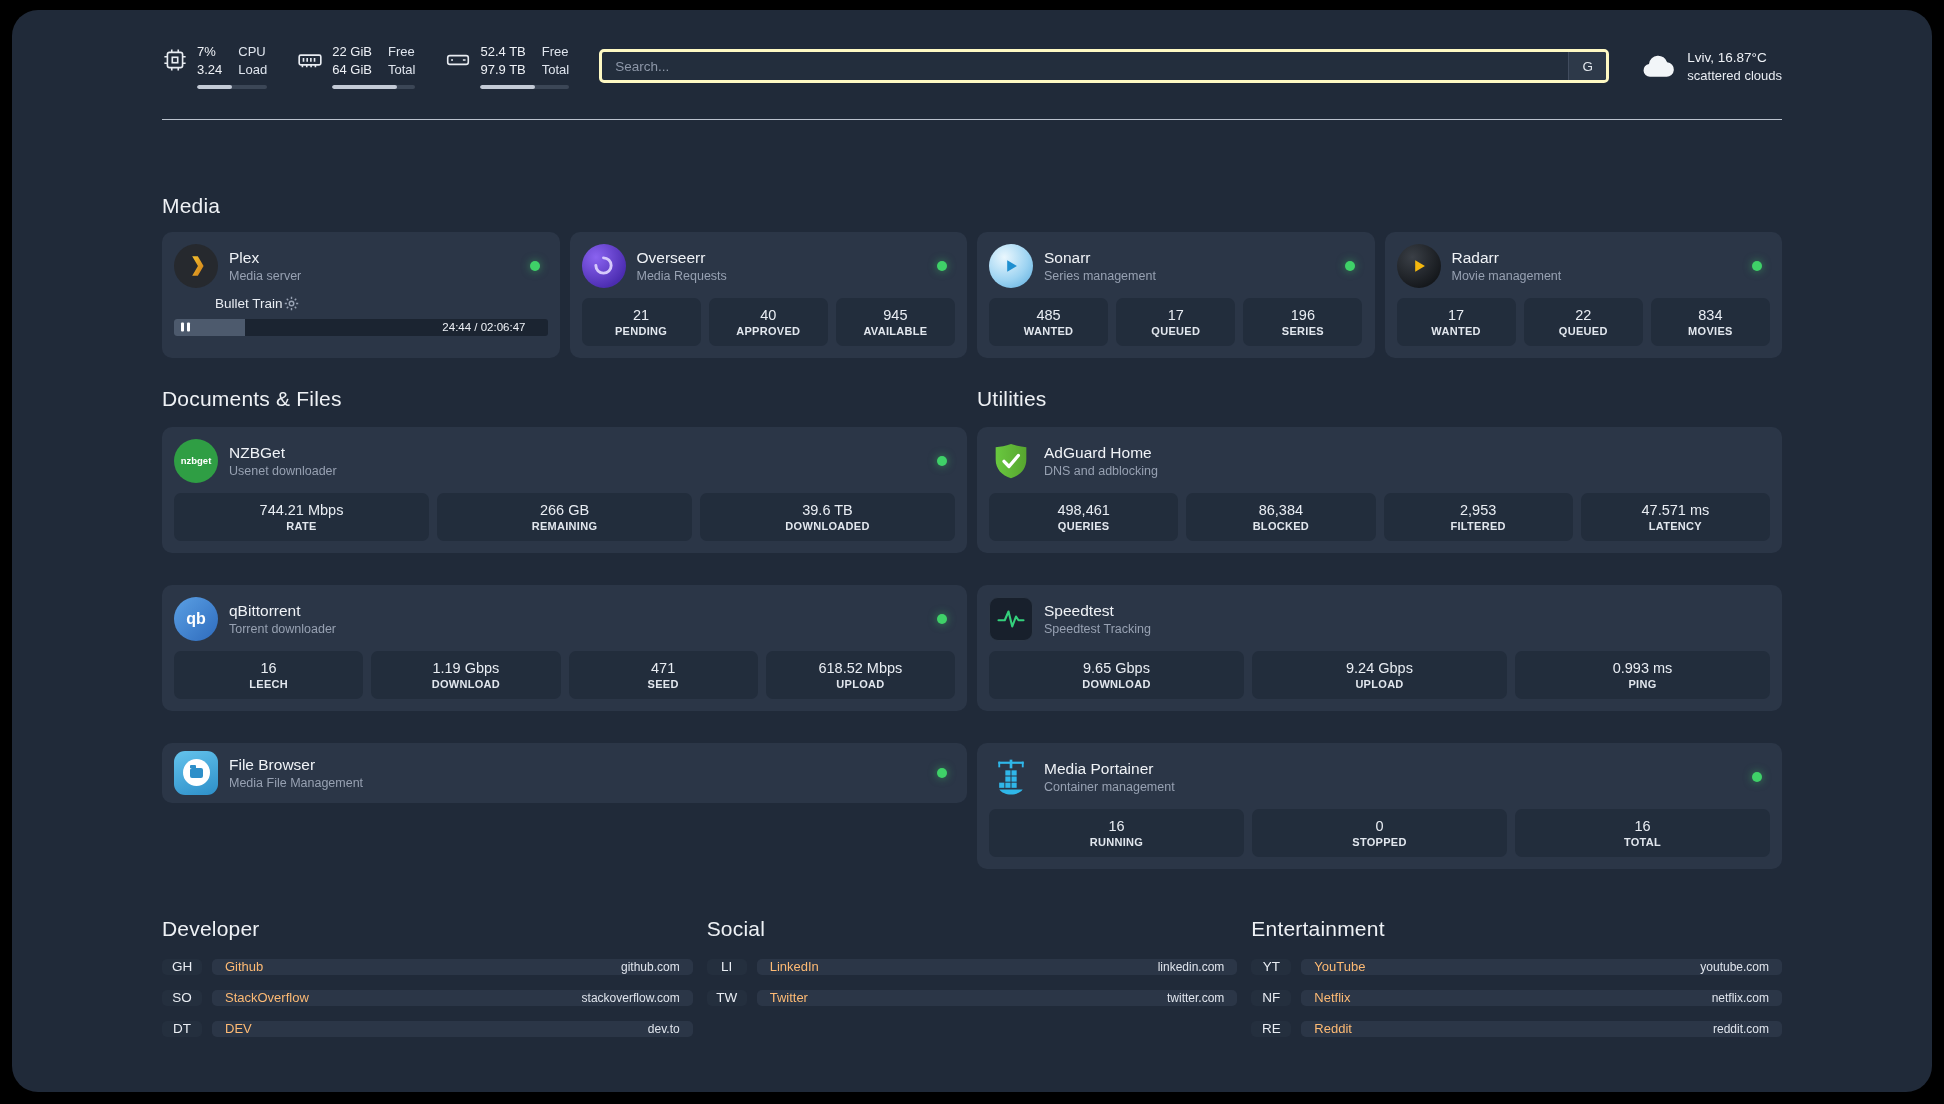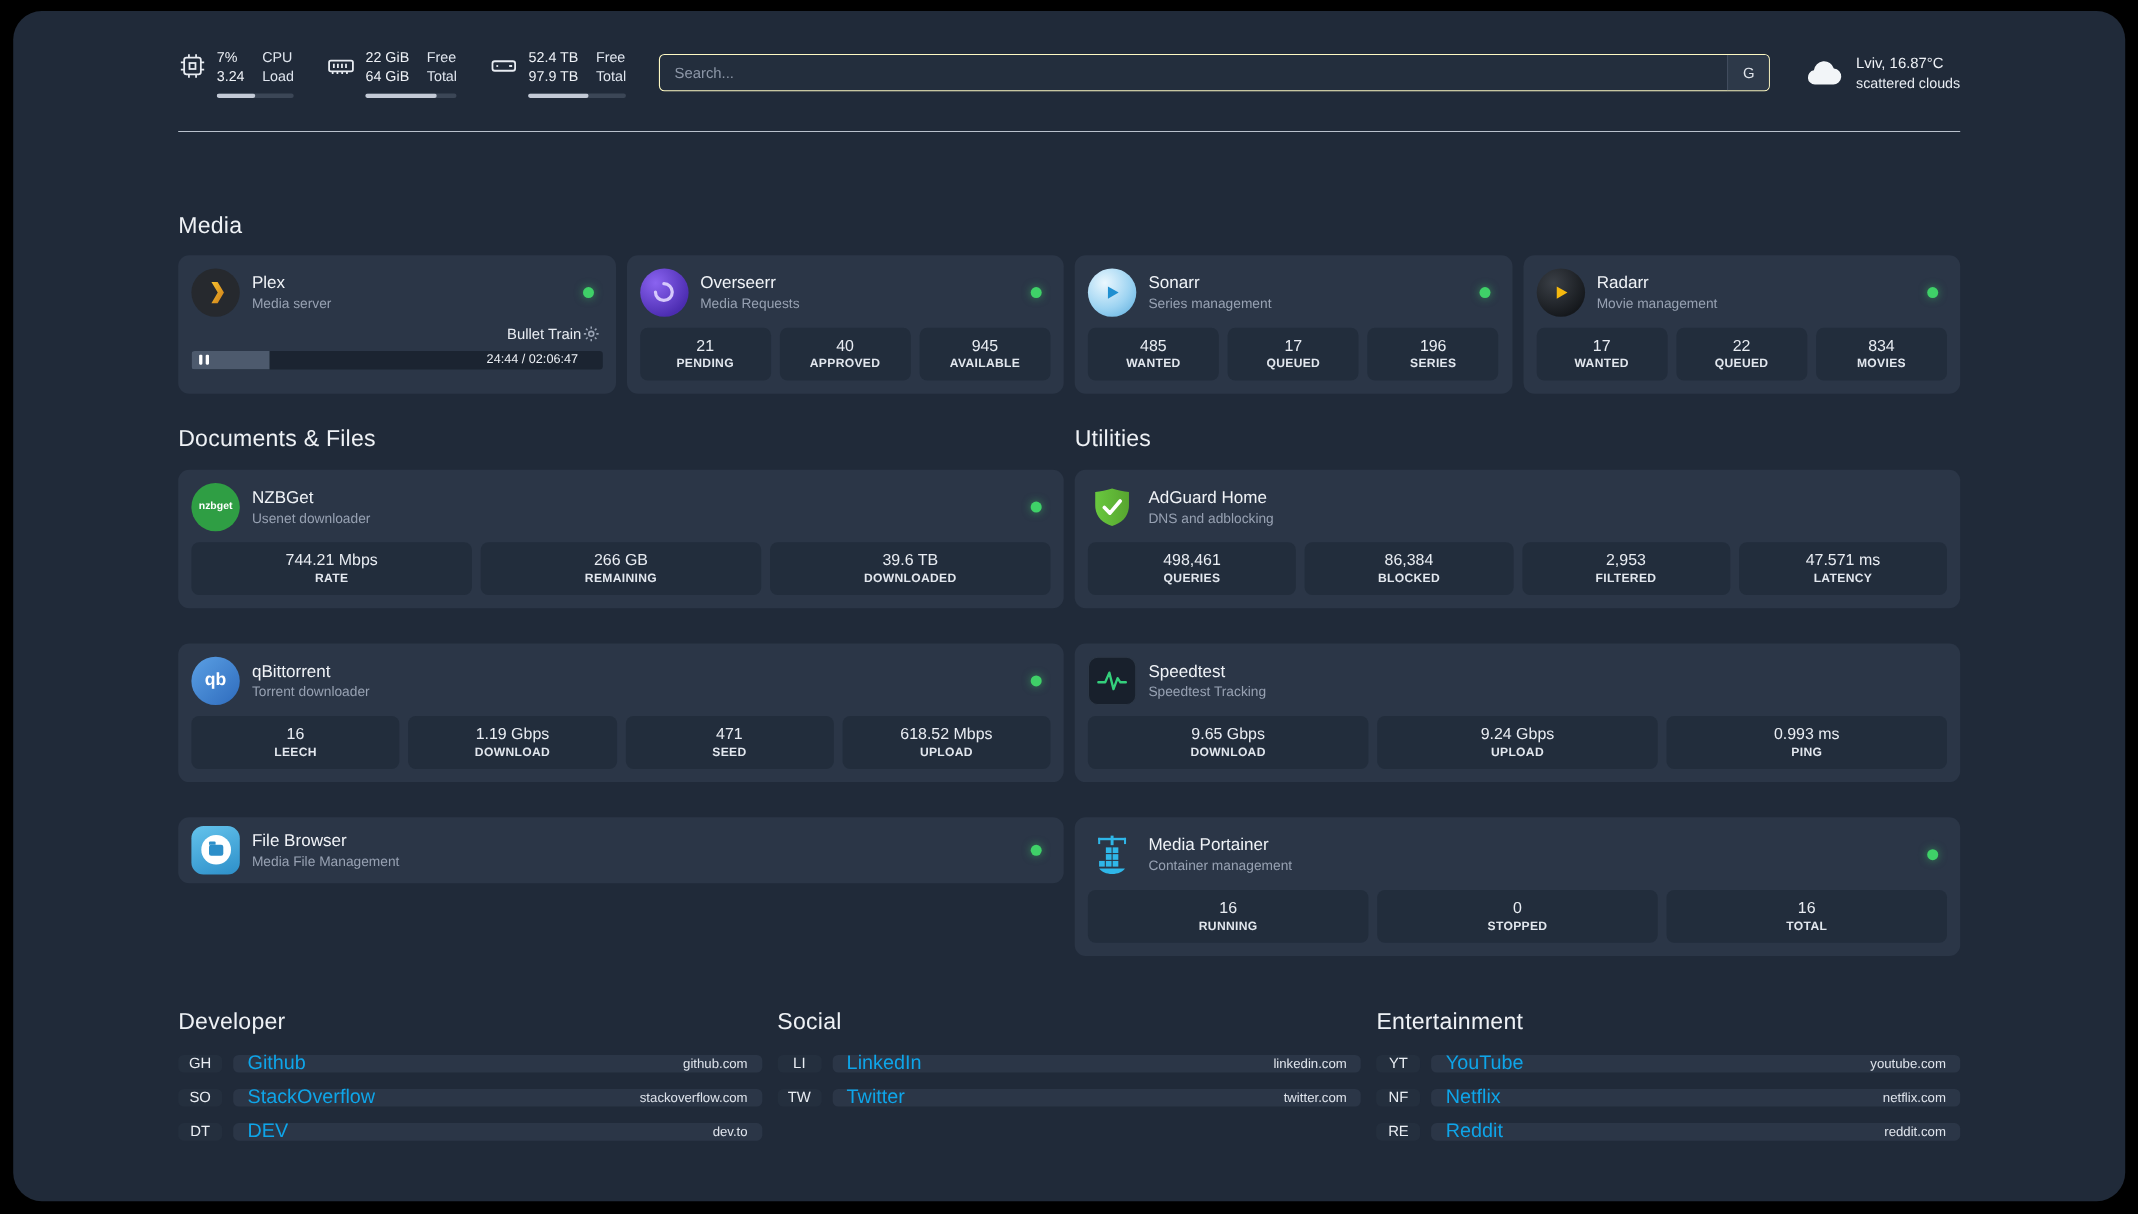--- a/index.html
+++ b/index.html
@@ -11,21 +11,21 @@
   .topbar { display:flex; align-items:center; gap:30px; }
   .sysstat { display:flex; align-items:flex-start; gap:9px; }
   .sysicon { width:26px; height:26px; margin-top:3px; flex:none; }
   .sysbody { position:relative; display:flex; gap:16px; padding-bottom:10px; }
   .syscol { display:flex; flex-direction:column; gap:1px; font-size:13px; line-height:1.3; }
   .syscol.vals { color:#eef1f6; }
   .syscol.labs { color:#dfe5ee; }
   .sysbar { position:absolute; left:0; right:0; bottom:0; height:4px; background:#3b4656; border-radius:2px; overflow:hidden; }
   .sysbar i { display:block; height:100%; background:#c3cad6; border-radius:2px; }
 
-  .searchwrap { flex:1; display:flex; align-items:center; height:34px; background:#232e3d; border:1px solid #fef9c3; border-radius:5px; overflow:hidden; }
+  .searchwrap { flex:1; display:flex; align-items:center; height:34px; background:#232e3d; border:3px solid #fef9c3; border-radius:5px; overflow:hidden; }
   .searchwrap input { flex:1; background:transparent; border:none; outline:none; color:#dfe4ec; font-size:13.5px; padding:0 13px; font-family:inherit; }
   .searchwrap input::placeholder { color:#8d97a8; }
   .engine { width:38px; height:100%; background:#2d3949; border:none; border-left:1px solid #414c5e; color:#dfe4ea; font-size:13.5px; cursor:pointer; font-family:inherit; }
 
   .weather { display:flex; align-items:center; gap:10px; }
   .weather-text { font-size:13.5px; color:#eef1f6; line-height:1.35; }
   .weather-text .cond { font-size:13px; color:#e7ebf1; }
 
   .divider { margin-top:30px; border:none; border-top:1px solid rgba(214,221,231,0.85); }
 
@@ -44,21 +44,21 @@
   .app-name { font-size:15.5px; color:#f0f3f7; font-weight:500; }
   .app-sub { font-size:12.5px; color:#97a1b2; margin-top:2px; }
   .dot { width:10px; height:10px; border-radius:50%; background:#3fd168; margin-left:auto; margin-right:8px; box-shadow:0 0 8px rgba(63,209,104,.55); flex:none; }
 
   .stats { display:grid; grid-auto-flow:column; grid-auto-columns:1fr; gap:8px; margin-top:10px; }
   .statbox { background:#222d3c; border-radius:7px; height:48px; display:flex; flex-direction:column; align-items:center; justify-content:center; gap:2px; }
   .stat-v { font-size:14.5px; color:#e9edf3; }
   .stat-l { font-size:11px; font-weight:bold; color:#e2e7ee; letter-spacing:.3px; }
 
   
-  .np-row { display:flex; align-items:center; justify-content:flex-end; margin-top:7px; padding:0 2px; }
+  .np-row { display:flex; align-items:center; justify-content:flex-start; margin-top:7px; padding:0 2px;margin-left:39px; }
   .np-title { font-size:13.5px; color:#e9edf3; }
   .gearbtn { background:none; border:none; cursor:pointer; display:flex; padding:0; }
   .player { position:relative; margin-top:7px; height:17px; background:#1b2431; border-radius:3px; overflow:hidden; }
   .player .fill { position:absolute; left:0; top:0; bottom:0; background:#4d5a6d; }
   .pause { position:absolute; left:7px; top:50%; transform:translateY(-50%); display:flex; gap:2.5px; background:none; border:none; cursor:pointer; padding:0; }
   .pause i { width:3px; height:9px; background:#fff; border-radius:1px; display:block; }
   .ptime { position:absolute; right:22px; top:50%; transform:translateY(-50%); font-size:11.5px; color:#eef1f6; }
 
   
   .icon-plex { background:#26292e; border-radius:50%; }
@@ -73,21 +73,21 @@
   .fb-folder:before { content:""; position:absolute; top:-3px; left:0; width:6px; height:3px; background:#2d8fc9; border-radius:1px 1px 0 0; }
   .icon-speedtest { background:#18202c; border:1px solid #2c3746; border-radius:9px; }
   .icon-plain { background:transparent; }
 
   
   .bookmarks { margin-top:48px; display:grid; grid-template-columns:repeat(3,1fr); gap:14px; }
   .bm-list { display:flex; flex-direction:column; gap:15px; margin-top:18px; }
   .bm-row { display:flex; align-items:stretch; gap:10px; height:16px; cursor:pointer; }
   .bm-abbr { width:40px; background:#242f3e; border-radius:5px; display:flex; align-items:center; justify-content:center; font-size:13.5px; color:#e9edf3; flex:none; }
   .bm-bar { flex:1; background:#2b3647; border-radius:5px; display:flex; align-items:center; justify-content:space-between; padding:0 13px; }
-  .bm-name { font-size:18px; color:#0ea5e9; }
+  .bm-name { font-size:13px; color:#fdba74; }
   .bm-url { font-size:12px; color:#dfe4ec; }
 </style>
 </head>
 <body>
 
 <div class="board">
   <div class="content">
 
     <header class="topbar">
 

